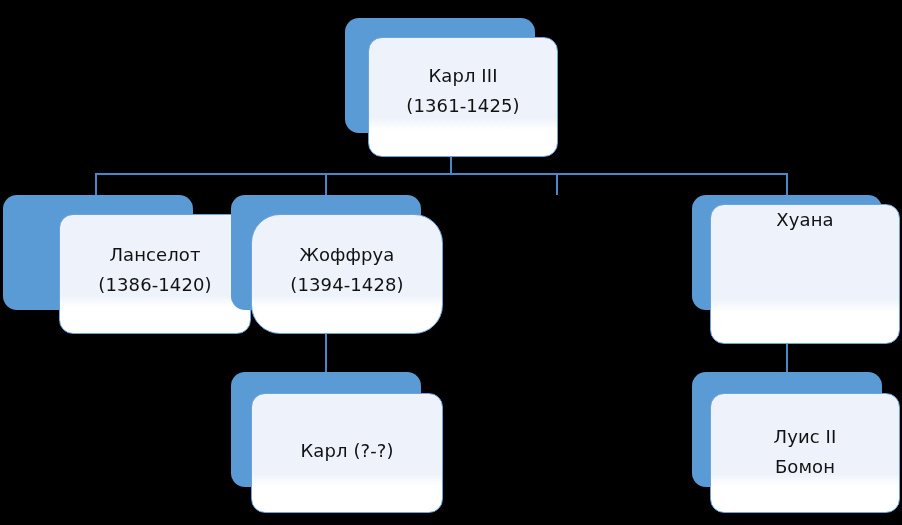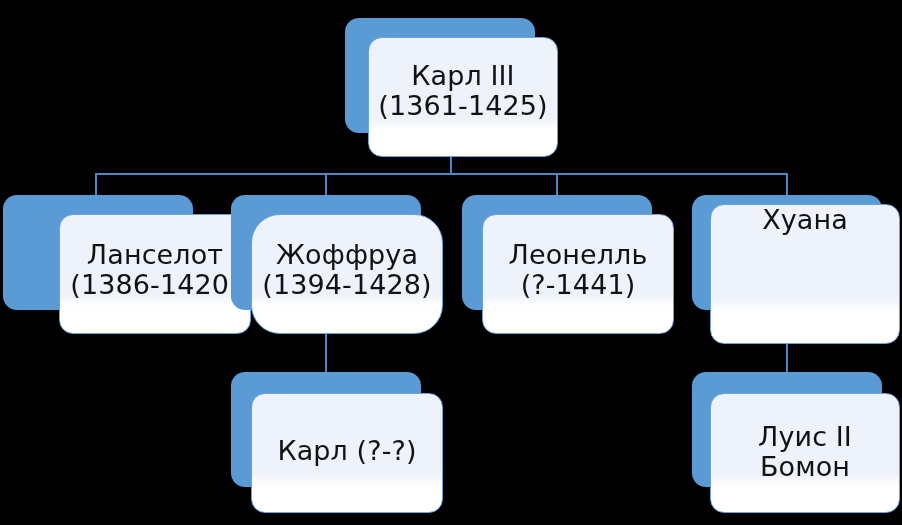--- a/index.html
+++ b/index.html
@@ -39,21 +39,21 @@
     border: 1px solid #6ba3dc;
     border-radius: 14px;
     box-sizing: border-box;
     display: flex;
     align-items: flex-start;
     justify-content: center;
   }
   .node .label {
     text-align: center;
     color: #121212;
-    font-size: 27px;
+    font-size: 18px;
     line-height: 30px;
     letter-spacing: 0.1px;
     white-space: pre-line;
     width: 100%;
     padding: 0 2px;
     box-sizing: border-box;
   }
 </style>
 </head>
 <body>
@@ -90,27 +90,20 @@
   </div>
 
   <div class="node" style="left:231px; top:195px; width:212px; height:140px;">
     <div class="shadow-box" style="width:190px; height:115px;"></div>
     <div class="front-box" style="left:20px; top:19px; width:192px; height:120px; padding-top:25px;border-radius:29px;">
       <div class="label">Жоффруа
 (1394-1428)</div>
     </div>
   </div>
 
-  <div class="node" style="left:462px; top:195px; width:212px; height:140px;">
-    <div class="shadow-box" style="width:190px; height:115px;"></div>
-    <div class="front-box" style="left:20px; top:19px; width:192px; height:120px; padding-top:25px;">
-      <div class="label">Леонелль
-(?-1441)</div>
-    </div>
-  </div>
 
   <div class="node" style="left:692px; top:195px; width:208px; height:140px;">
     <div class="shadow-box" style="width:190px; height:115px;"></div>
     <div class="front-box" style="left:18px; top:9px; width:190px; height:140px; ">
       <div class="label">Хуана</div>
     </div>
   </div>
 
   <div class="node" style="left:692px; top:372px; width:208px; height:142px;">
     <div class="shadow-box" style="width:190px; height:115px;"></div>

